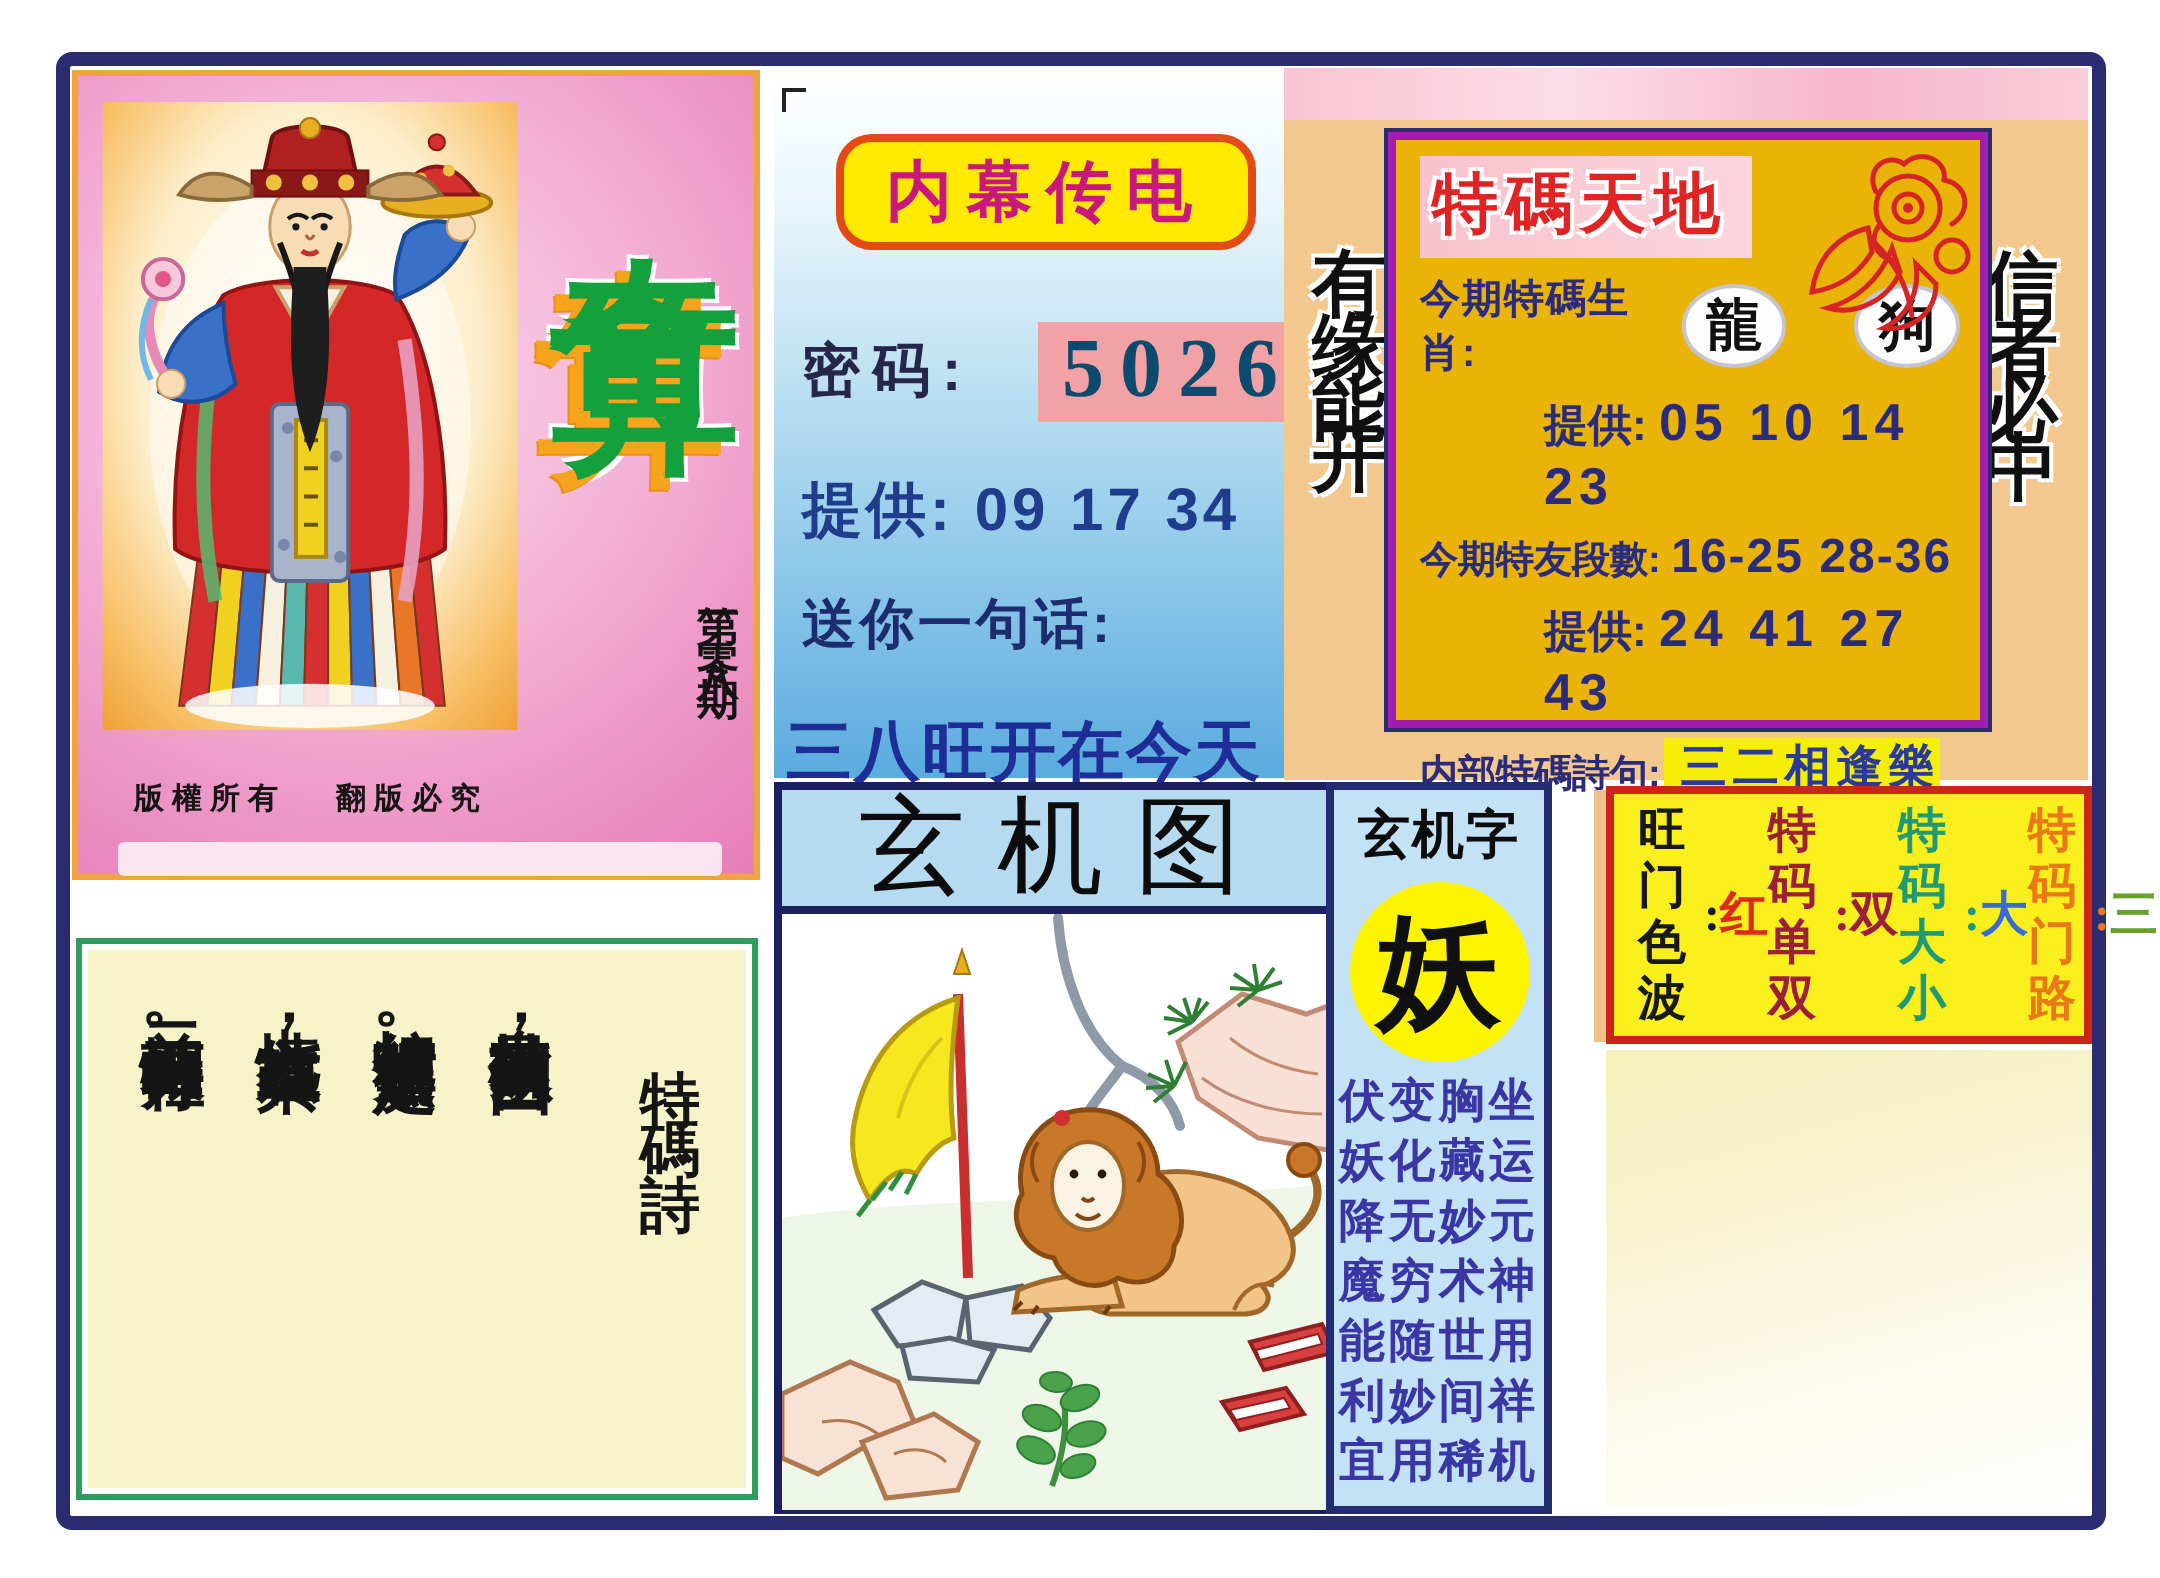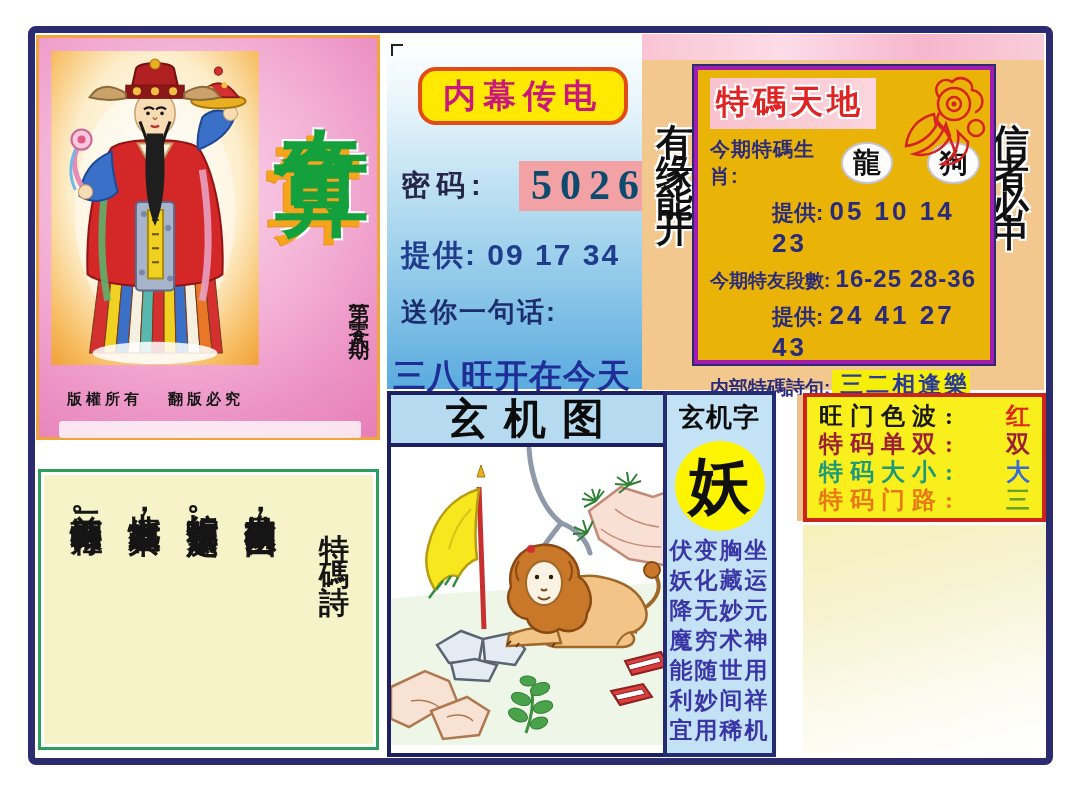--- a/index.html
+++ b/index.html
@@ -115,23 +115,23 @@
   .ipoem-lines { margin-left:2px; }
   .ipoem-line {
     background:#f4ee08; padding:2px 8px 3px; margin:3px 0;
     font-family:"Liberation Serif", serif; font-size:23px; font-weight:bold; color:#2a3a98; letter-spacing:3px;
     width:max-content;
   }
 
   
   .mystery-box { left:352px; top:358px; width:292px; height:366px; border:4px solid #1c2060; background:#ffffff; }
   .mystery-header {
-    height:52px; background:#b6daf0; border-bottom:4px solid #1c2060;
+    height:62px; background:#b6daf0; border-bottom:4px solid #1c2060;
     display:flex; align-items:center; justify-content:center;
-    font-family:"Liberation Sans", sans-serif; font-size:42px; font-weight:bold; color:#0c0c0c; letter-spacing:16px;
+    font-family:"Liberation Sans", sans-serif; font-size:53px; font-weight:normal; color:#0c0c0c; letter-spacing:16px;
   }
   .mystery-art { width:100%; height:300px; }
   .mystery-art svg { display:block; width:100%; height:100%; }
 
   
   .word-col {
     left:628px; top:358px; width:113px; height:366px;
     background:#c4e2f6; border:4px solid #242c74; text-align:center;
     font-family:"Liberation Sans", sans-serif;
   }
@@ -141,21 +141,21 @@
     display:flex; align-items:center; justify-content:center;
   }
   .word-char { font-family:"Liberation Serif", serif; font-size:62px; font-weight:bold; color:#101010; }
   .word-row { font-size:23px; font-weight:bold; color:#3a36a6; letter-spacing:2px; line-height:30px; }
 
   
   .hb-shadow { left:762px; top:362px; width:9px; height:126px; background:#edc08c; }
   .hot-box {
     left:768px; top:360px; width:243px; height:129px;
     background:#f8ef1c; border:4px solid #cc2418; padding:5px 12px 4px;
-    display:flex; flex-direction:column; justify-content:space-between;
+    display:flex; flex-direction:row; justify-content:space-between;
   }
   .hb-row { display:flex; align-items:center; font-size:24px; font-weight:bold; line-height:28px; }
   .hb-label { letter-spacing:7px; }
   .hb-colon { margin-left:2px; }
   .hb-value { margin-left:auto; letter-spacing:0; }
   .hb-row:nth-child(1) .hb-label, .hb-row:nth-child(1) .hb-colon { color:#181818; }
   .hb-row:nth-child(1) .hb-value { color:#e02818; }
   .hb-row:nth-child(2) .hb-label, .hb-row:nth-child(2) .hb-colon, .hb-row:nth-child(2) .hb-value { color:#9c1f38; }
   .hb-row:nth-child(3) .hb-label, .hb-row:nth-child(3) .hb-colon { color:#1f9a78; }
   .hb-row:nth-child(3) .hb-value { color:#3a6ad8; }

